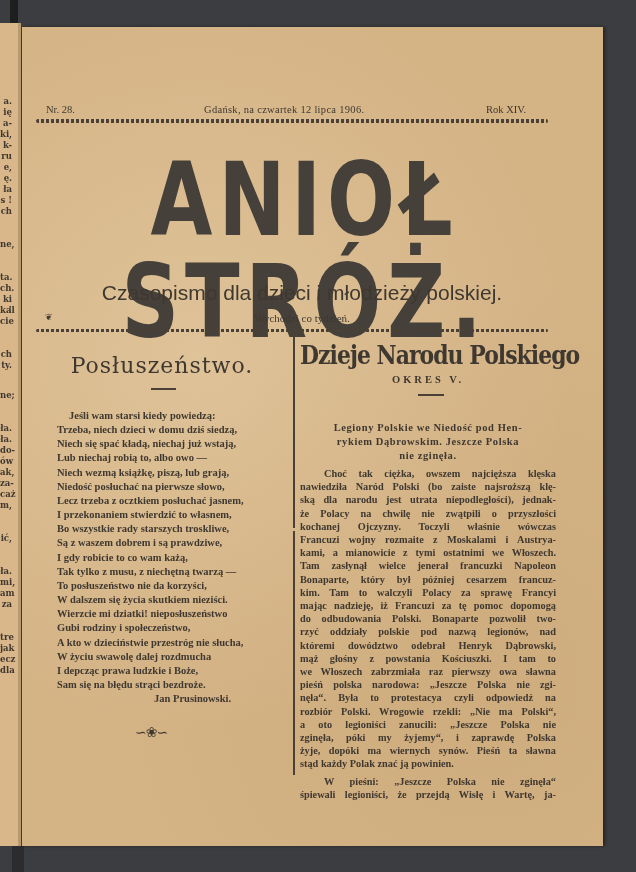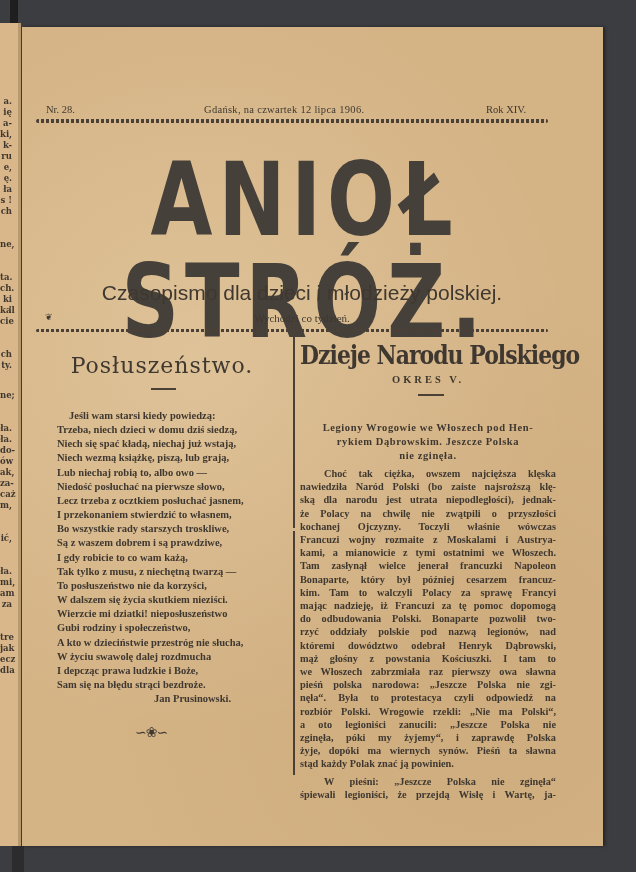--- a/index.html
+++ b/index.html
@@ -117,22 +117,22 @@
   <div class="orn-small ink">❦</div>
   <div class="weekly ink">Wychodzi co tydzień.</div>
   <div class="wavy" style="left:14px; top:302px; width:512px; height:3px;"></div>
 
   <div class="poem-title ink">Posłuszeństwo.</div>
   <div class="short-rule" style="left:129px; top:361px; width:25px;"></div>
   <div class="poem ink" id="poemBody">
       <div class="indent">Jeśli wam starsi kiedy powiedzą:</div>
       <div>Trzeba, niech dzieci w domu dziś siedzą,</div>
       <div>Niech się spać kładą, niechaj już wstają,</div>
+      <div>Lub niechaj robią to, albo owo —</div>
       <div>Niech wezmą książkę, piszą, lub grają,</div>
-      <div>Lub niechaj robią to, albo owo —</div>
       <div>Niedość posłuchać na pierwsze słowo,</div>
       <div>Lecz trzeba z ocztkiem posłuchać jasnem,</div>
       <div>I przekonaniem stwierdzić to własnem,</div>
       <div>Bo wszystkie rady starszych troskliwe,</div>
       <div>Są z waszem dobrem i są prawdziwe,</div>
       <div>I gdy robicie to co wam każą,</div>
       <div>Tak tylko z musu, z niechętną twarzą —</div>
       <div>To posłuszeństwo nie da korzyści,</div>
       <div>W dalszem się życia skutkiem nieziści.</div>
       <div>Wierzcie mi dziatki! nieposłuszeństwo</div>
@@ -145,21 +145,21 @@
   <div class="author ink">Jan Prusinowski.</div>
   <div class="fleuron ink">∽❀∽</div>
 
   <div class="col-divider" style="top:293px; height:208px;"></div>
   <div class="col-divider" style="top:504px; height:244px;"></div>
 
   <div class="hist-title ink">Dzieje Narodu Polskiego</div>
   <div class="okres ink">OKRES V.</div>
   <div class="short-rule" style="left:396px; top:367px; width:26px;"></div>
   <div class="subhead ink">
-    <div>Legiony Wrogowie we Włoszech pod Hen-</div>
+    <div>Legiony Polskie we Niedość pod Hen-</div>
     <div>rykiem Dąbrowskim. Jeszcze Polska</div>
     <div>nie zginęła.</div>
   </div>
   <div class="body-text ink" id="histBody">
       <div class="indent">Choć tak ciężka, owszem najcięższa klęska</div>
       <div>nawiedziła Naród Polski (bo zaiste najsroższą klę-</div>
       <div>ską dla narodu jest utrata niepodległości), jednak-</div>
       <div>że Polacy na chwilę nie zwątpili o przyszłości</div>
       <div>kochanej Ojczyzny. Toczyli właśnie wówczas</div>
       <div>Francuzi wojny rozmaite z Moskalami i Austrya-</div>

